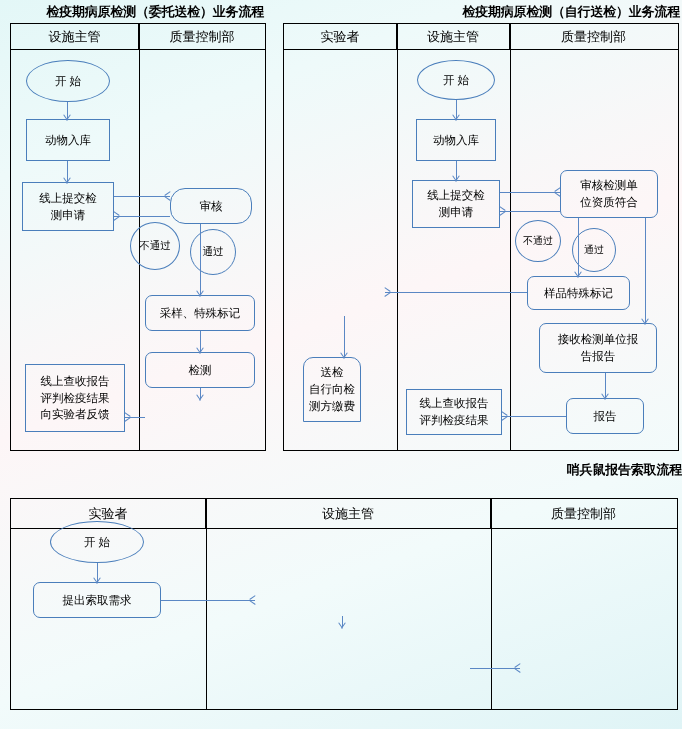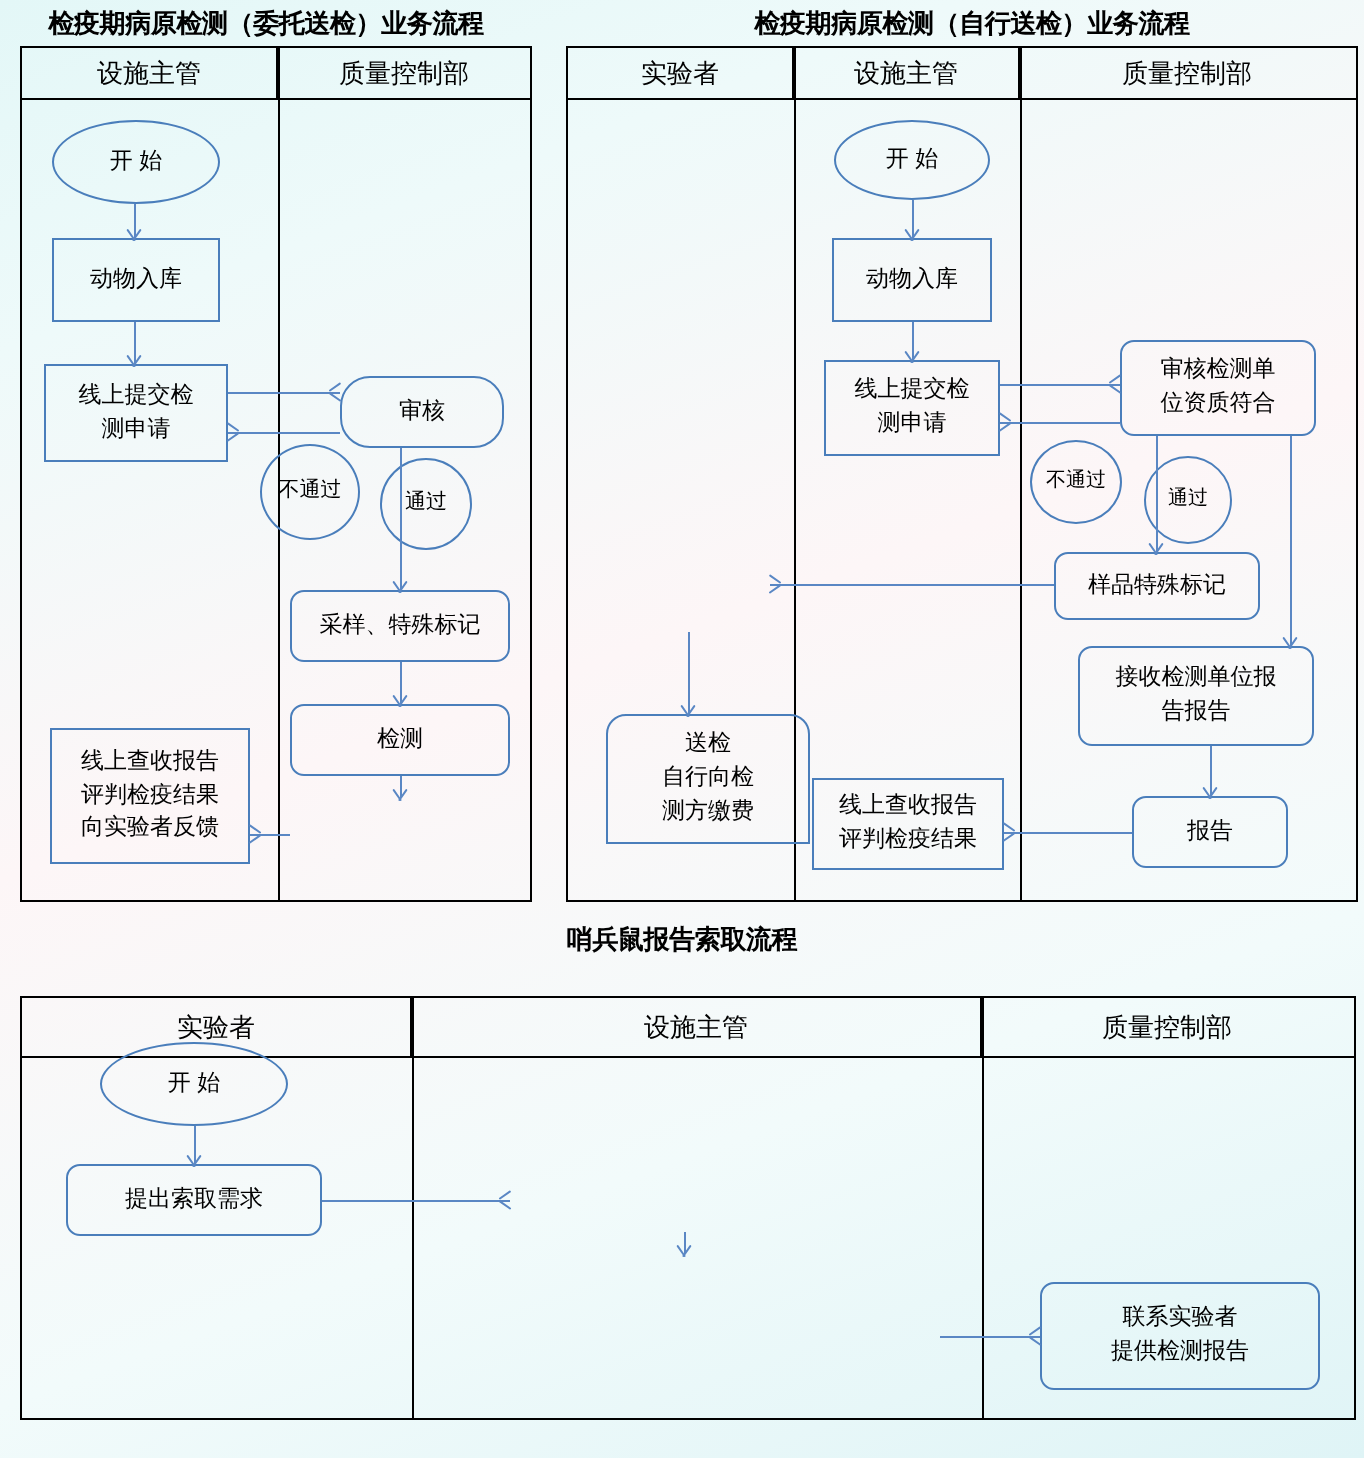--- a/index.html
+++ b/index.html
@@ -10,21 +10,21 @@
     overflow:hidden;
     position:relative;
     color:#000;
   }
   .canvas{position:absolute;left:0;top:0;width:682px;height:729px;}
   .abs{position:absolute;box-sizing:border-box;}
 
   
   .chart-title{
     font-size:13px;font-weight:700;color:#000;
-    text-align:center;white-space:nowrap;
+    text-align:right;white-space:nowrap;
     letter-spacing:-0.2px;
   }
 
   
   .lane-table{
     border:1.6px solid #000;background:transparent;
   }
   .lane-head{
     position:absolute;left:0;top:0;right:0;height:25px;
     border-bottom:1.6px solid #000;
@@ -189,21 +189,21 @@
 
 <div class="node ellipse" style="left:572px;top:228px;width:44px;height:44px;font-size:10px;">
   <span>通过</span>
 </div>
 
 <div class="node round" style="left:527px;top:276px;width:103px;height:34px;">
   <span>样品特殊标记</span>
 </div>
 
 
-<div class="node doc" style="left:303px;top:357px;width:102px;height:65px;">
+<div class="node doc" style="left:303px;top:357px;width:58px;height:65px;">
   <span>送检</span>
   <span>自行向检</span>
   <span>测方缴费</span>
 </div>
 
 <div class="node round" style="left:539px;top:323px;width:118px;height:50px;">
   <span>接收检测单位报</span>
   <span>告报告</span>
 </div>
 
@@ -261,24 +261,20 @@
 <div class="node ellipse" style="left:50px;top:521px;width:94px;height:42px;">
   <span>开 始</span>
 </div>
 
 <div class="node round" style="left:33px;top:582px;width:128px;height:36px;">
   <span>提出索取需求</span>
 </div>
 
 
 
-<div class="node round" style="left:520px;top:641px;width:140px;height:54px;">
-  <span>联系实验者</span>
-  <span>提供检测报告</span>
-</div>
 
 <div class="ln lnv" style="left:97px;top:563px;height:19px;"></div>
 <div class="ah ah-down" style="left:97px;top:582px;"></div>
 
 <div class="ln lnh" style="left:161px;top:600px;width:94px;"></div>
 <div class="ah ah-right" style="left:255px;top:600px;"></div>
 
 <div class="ln lnv" style="left:342px;top:616px;height:11px;"></div>
 <div class="ah ah-down" style="left:342px;top:627px;"></div>
 

